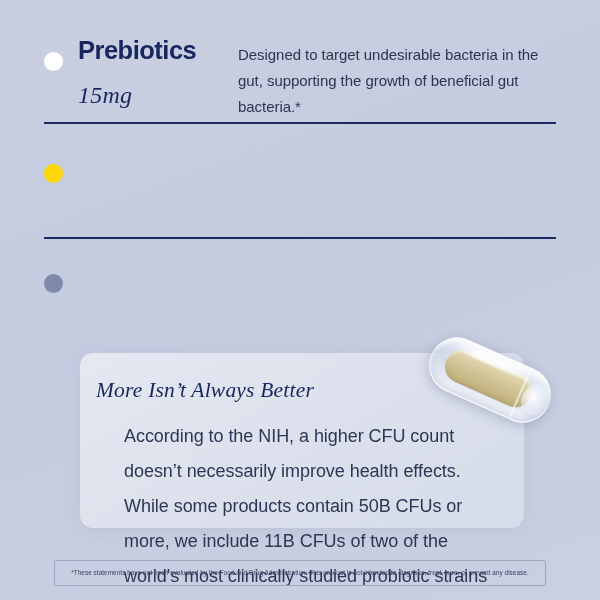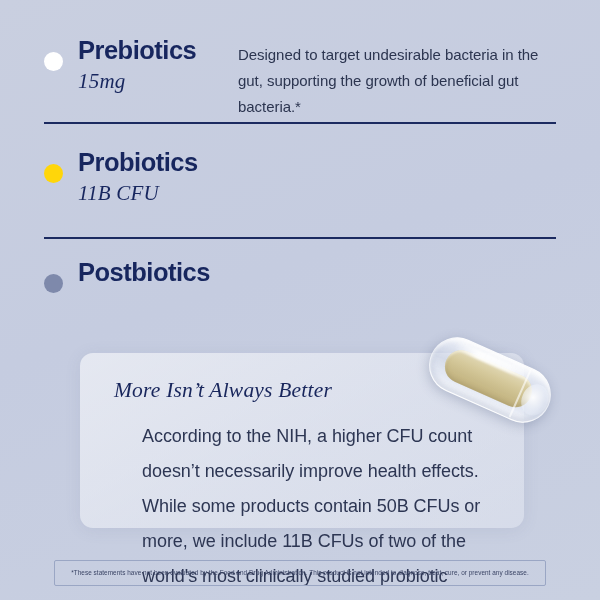--- a/index.html
+++ b/index.html
@@ -67,24 +67,24 @@
     font-weight: bold;
     font-size: 25.5px;
     letter-spacing: -0.5px;
     color: #17265e;
     line-height: 1.12;
   }
 
   .nutrient-dose {
     font-family: "Liberation Serif", serif;
     font-style: italic;
-    font-size: 21px;
+    font-size: 24px;
     color: #17265e;
     line-height: 1.2;
-    margin-top: 4px;
+    margin-top: 16px;
     letter-spacing: 0.2px;
   }
 
   .desc-col {
     flex: 1 1 auto;
     padding-top: 6px;
   }
 
   .desc {
     font-size: 15px;
@@ -105,21 +105,21 @@
   
   .card {
     position: absolute;
     left: 80px;
     top: 353px;
     width: 444px;
     height: 175px;
     border-radius: 13px;
     background: linear-gradient(150deg, rgba(255,255,255,0.55) 0%, rgba(250,251,254,0.40) 55%, rgba(243,245,251,0.33) 100%);
     box-shadow: 0 2px 16px rgba(90,100,140,0.10);
-    padding: 26px 30px 0 34px;
+    padding: 26px 30px 0 16px;
     overflow: visible;
   }
 
   .card-title {
     font-family: "Liberation Serif", serif;
     font-style: italic;
     font-size: 21.5px;
     color: #18265c;
     letter-spacing: 0.2px;
     line-height: 1.1;
@@ -263,34 +263,29 @@
         <div class="desc">Designed to target undesirable bacteria in the gut, supporting the growth of beneficial gut bacteria.*</div>
       </div>
     </div>
 
     <div class="divider" style="top:122px;"></div>
 
     <div class="row" style="top:148px;">
       <div class="dot-col">
         <span class="dot" style="background:#ffd60a;"></span>
       </div>
-      <div class="name-col">
-        <div class="nutrient-name">Probiotics</div>
-        <div class="nutrient-dose">11B CFU</div>
-      </div>
     </div>
 
     <div class="divider" style="top:237px;"></div>
 
     <div class="row" style="top:258px;">
       <div class="dot-col">
         <span class="dot" style="background:#7e89ab;"></span>
       </div>
       <div class="name-col">
-        <div class="nutrient-name">Postbiotics</div>
       </div>
     </div>
 
   </div>
 
   <div class="card">
     <div class="card-title">More Isn’t Always Better</div>
     <div class="card-body">According to the NIH, a higher CFU count doesn’t necessarily improve health effects. While some products contain 50B CFUs or more, we include 11B CFUs of two of the world's most clinically studied probiotic strains to provide gut health support.*</div>
   </div>
 

